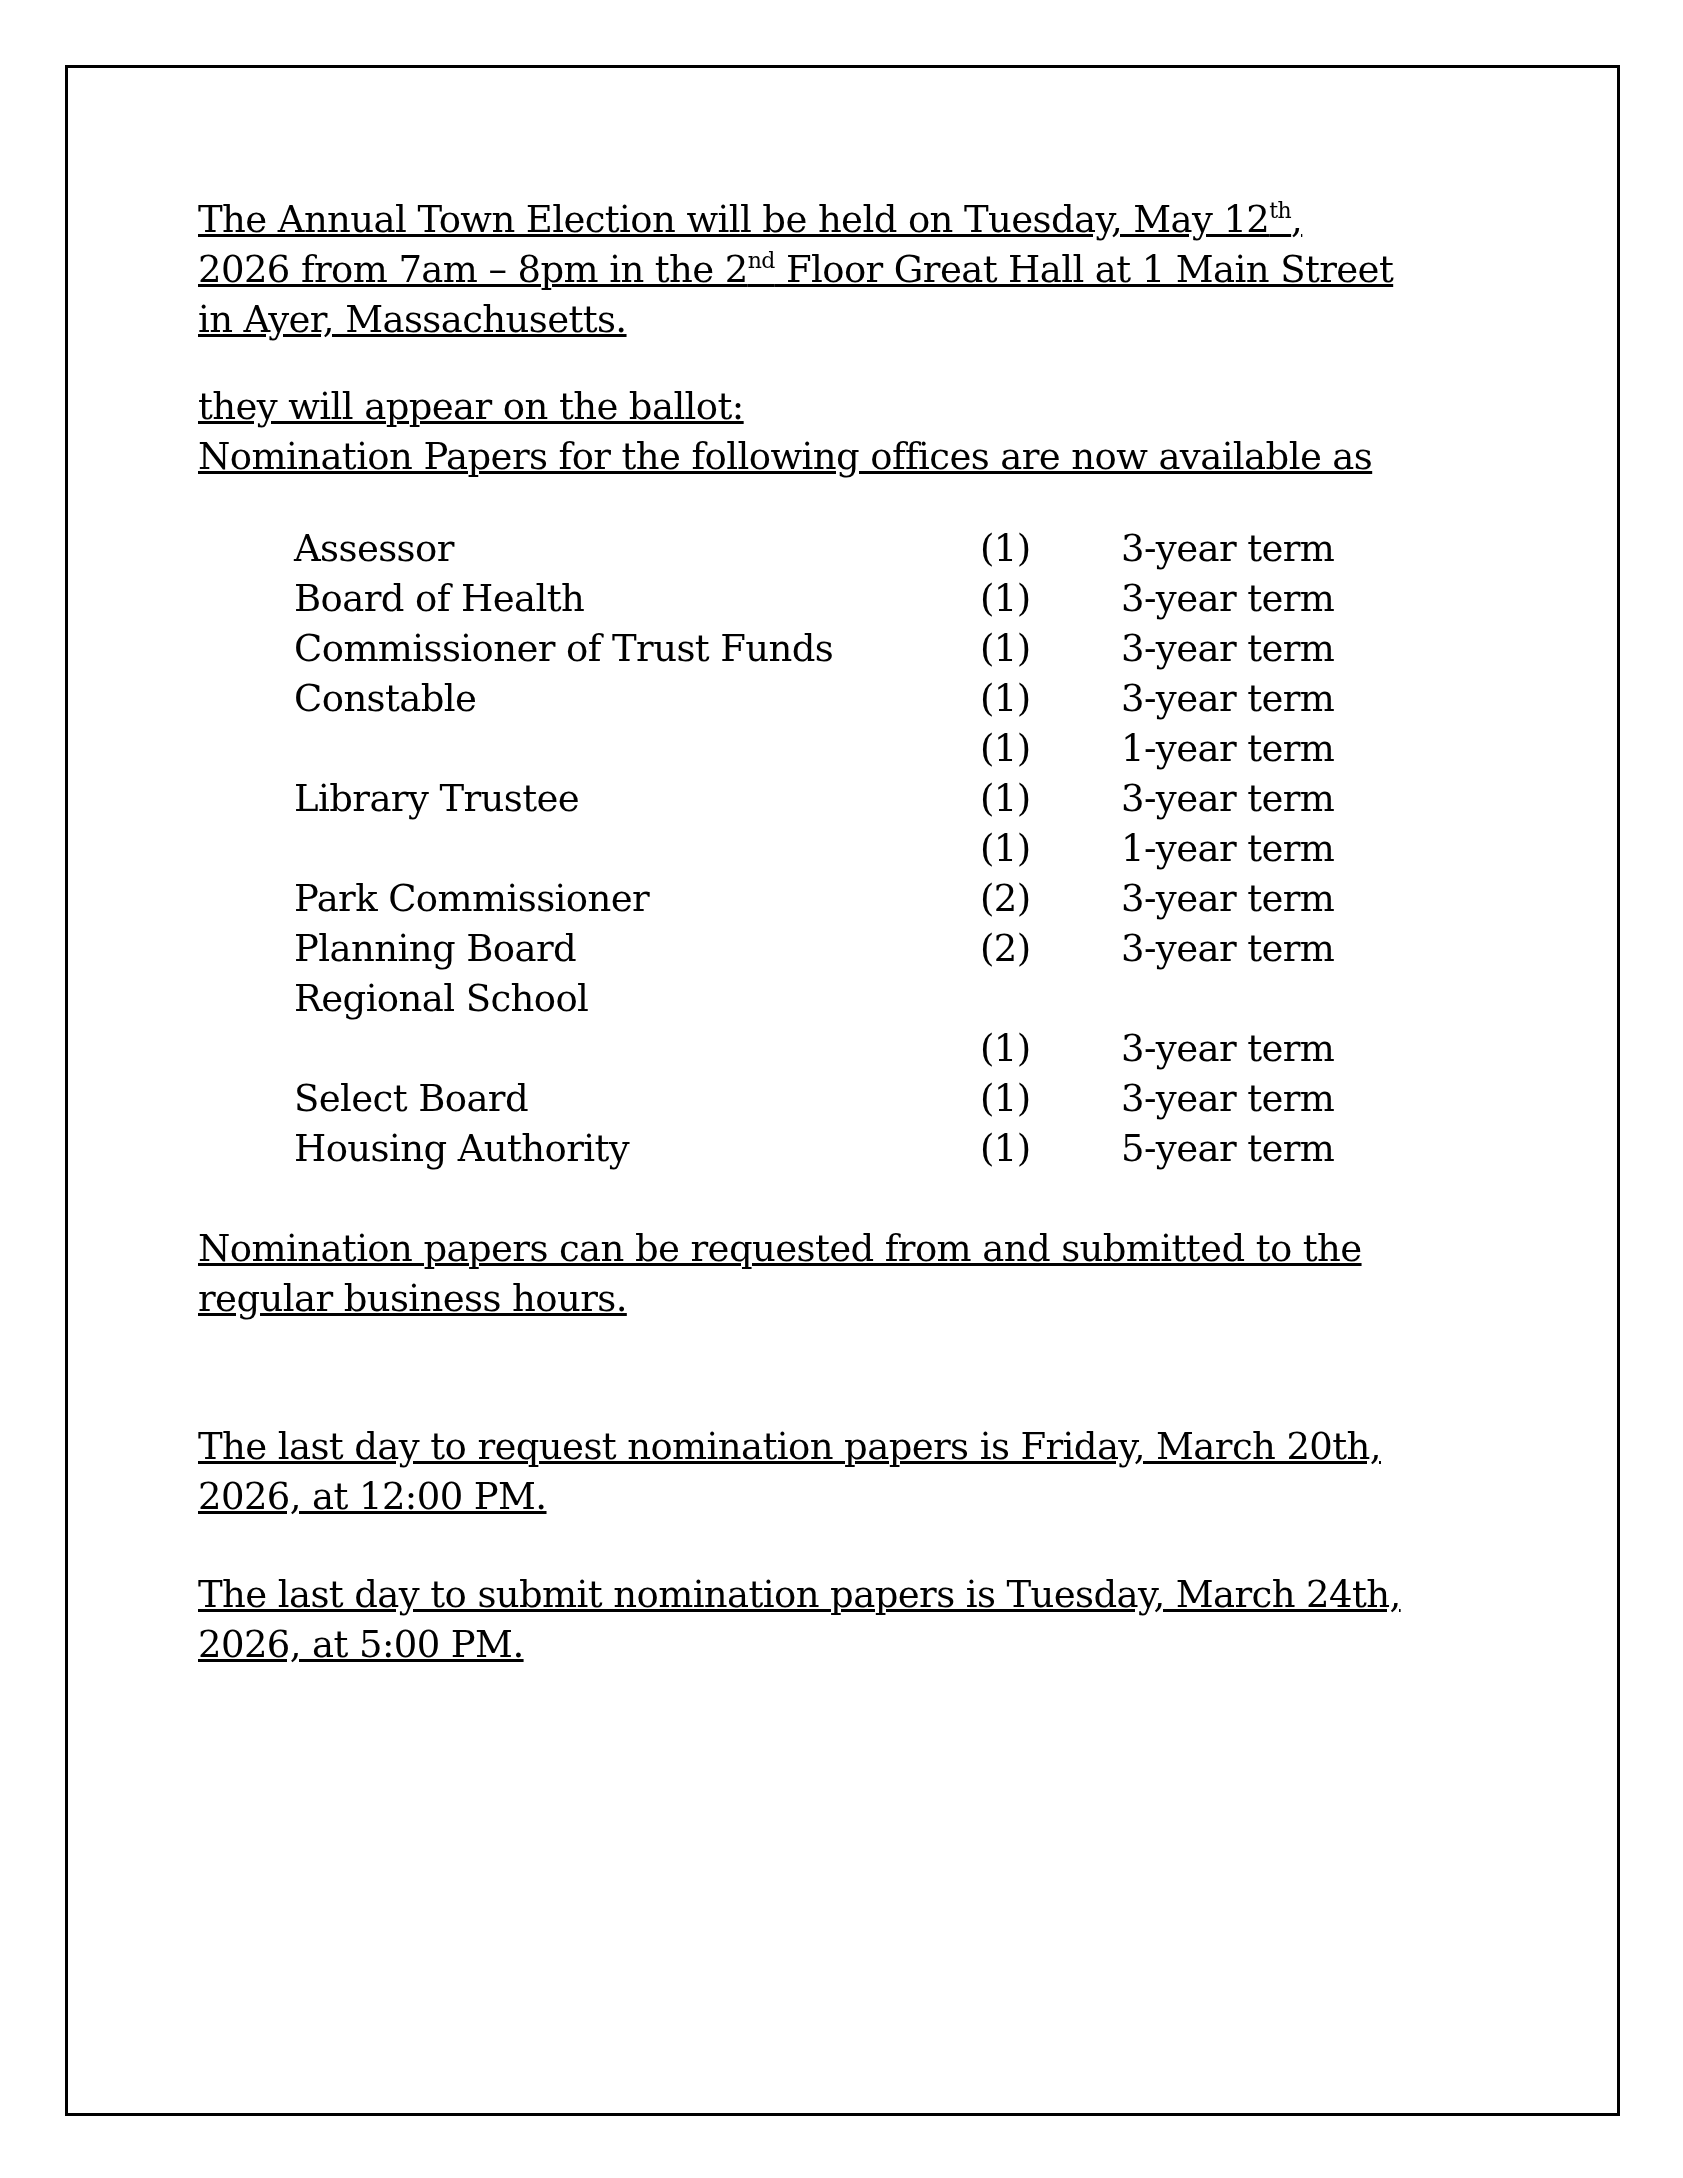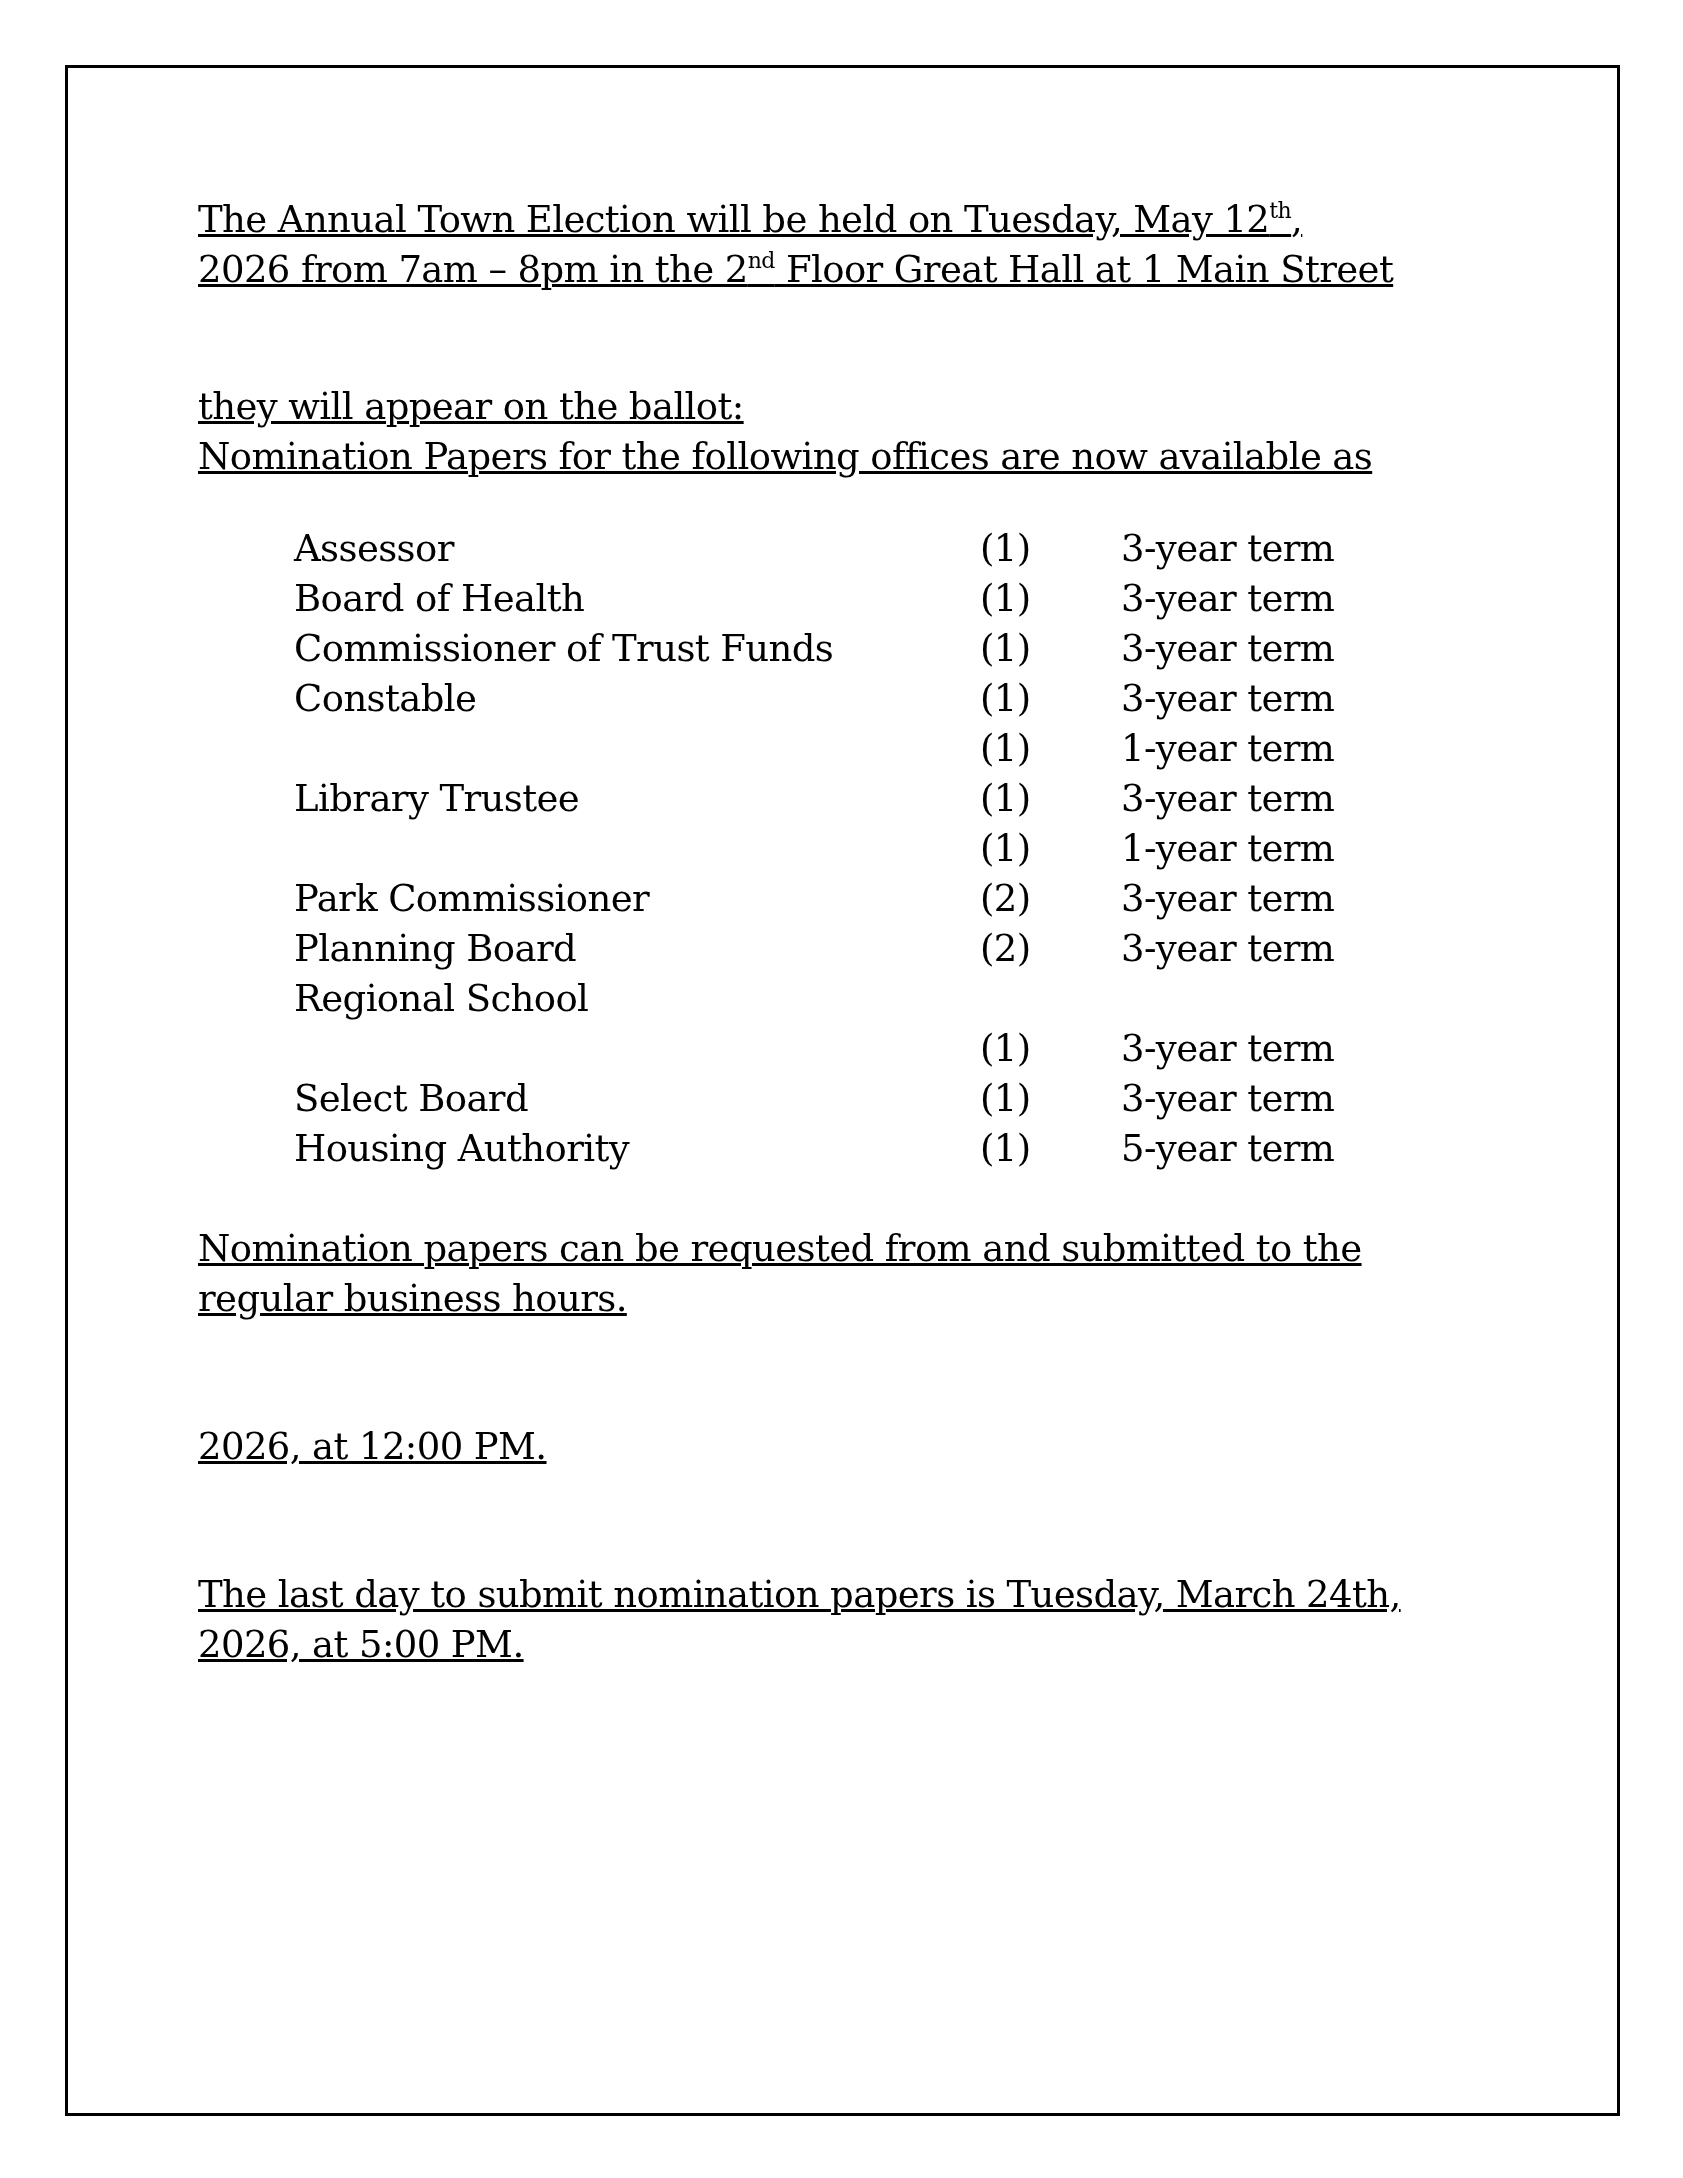--- a/index.html
+++ b/index.html
@@ -18,20 +18,21 @@
   .row .term { position:absolute; left:783px;margin-left:44px; }
 </style>
 </head>
 <body>
 
 <div class="frame"></div>
 
 <div class="para" style="top:195px;">
   <span class="ln"><span>The Annual Town Election will be held on Tuesday, May 12</span><sup>th</sup><span>,</span></span>
   <span class="ln"><span>2026 from 7am – 8pm in the 2</span><sup>nd</sup><span> Floor Great Hall at 1 Main Street</span></span>
+  <span class="ln">in Ayer, Massachusetts.</span>
 </div>
 
 <div class="para" style="top:382px;">
   <span class="ln">they will appear on the ballot:</span>
   <span class="ln">Nomination Papers for the following offices are now available as</span>
 </div>
 
 <div class="list">
   <div class="row">
       <span class="office">Assessor</span>
@@ -98,20 +99,21 @@
       <span class="term">5-year term</span>
     </div>
 </div>
 
 <div class="para" style="top:1224px;">
   <span class="ln">Nomination papers can be requested from and submitted to the</span>
   <span class="ln">regular business hours.</span>
 </div>
 
 <div class="para" style="top:1422px;">
+  <span class="ln">The last day to request nomination papers is Friday, March 20th,</span>
   <span class="ln">2026, at 12:00 PM.</span>
 </div>
 
 <div class="para" style="top:1570px;">
   <span class="ln">The last day to submit nomination papers is Tuesday, March 24th,</span>
   <span class="ln">2026, at 5:00 PM.</span>
 </div>
 
 
 </body></html>

